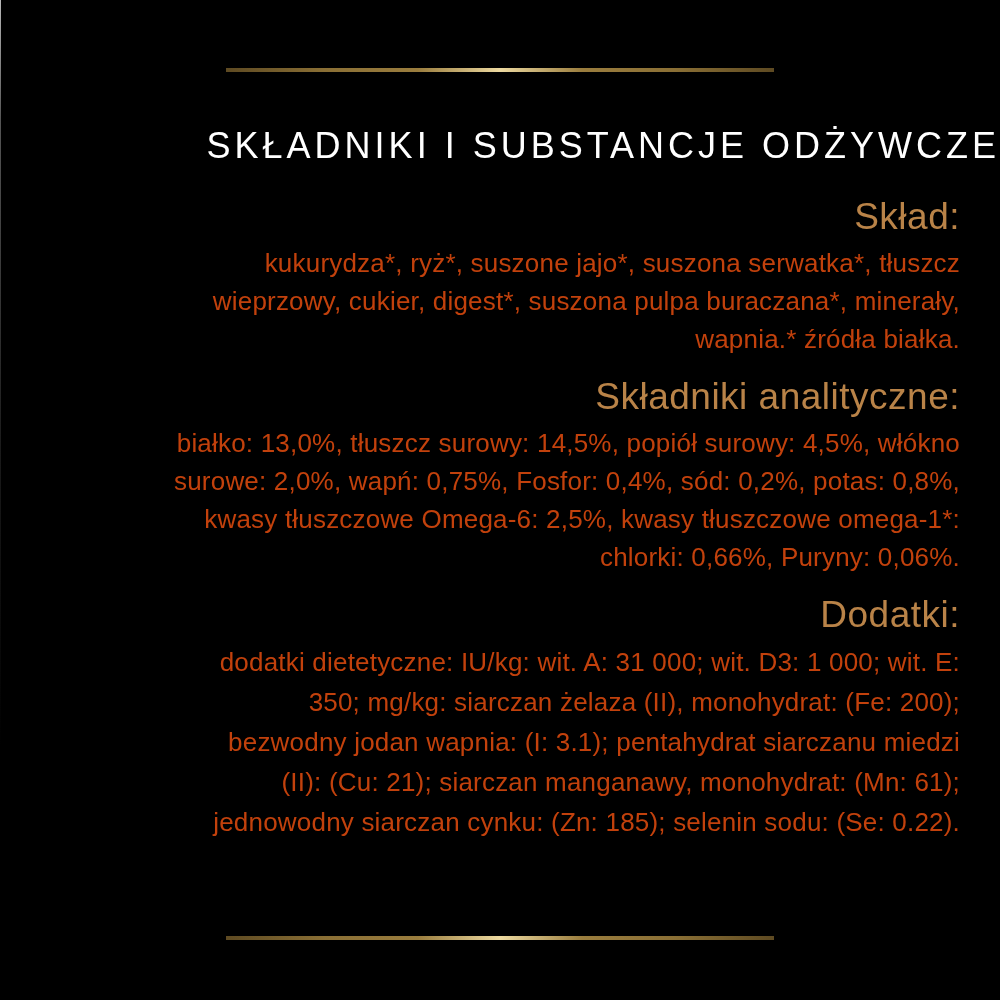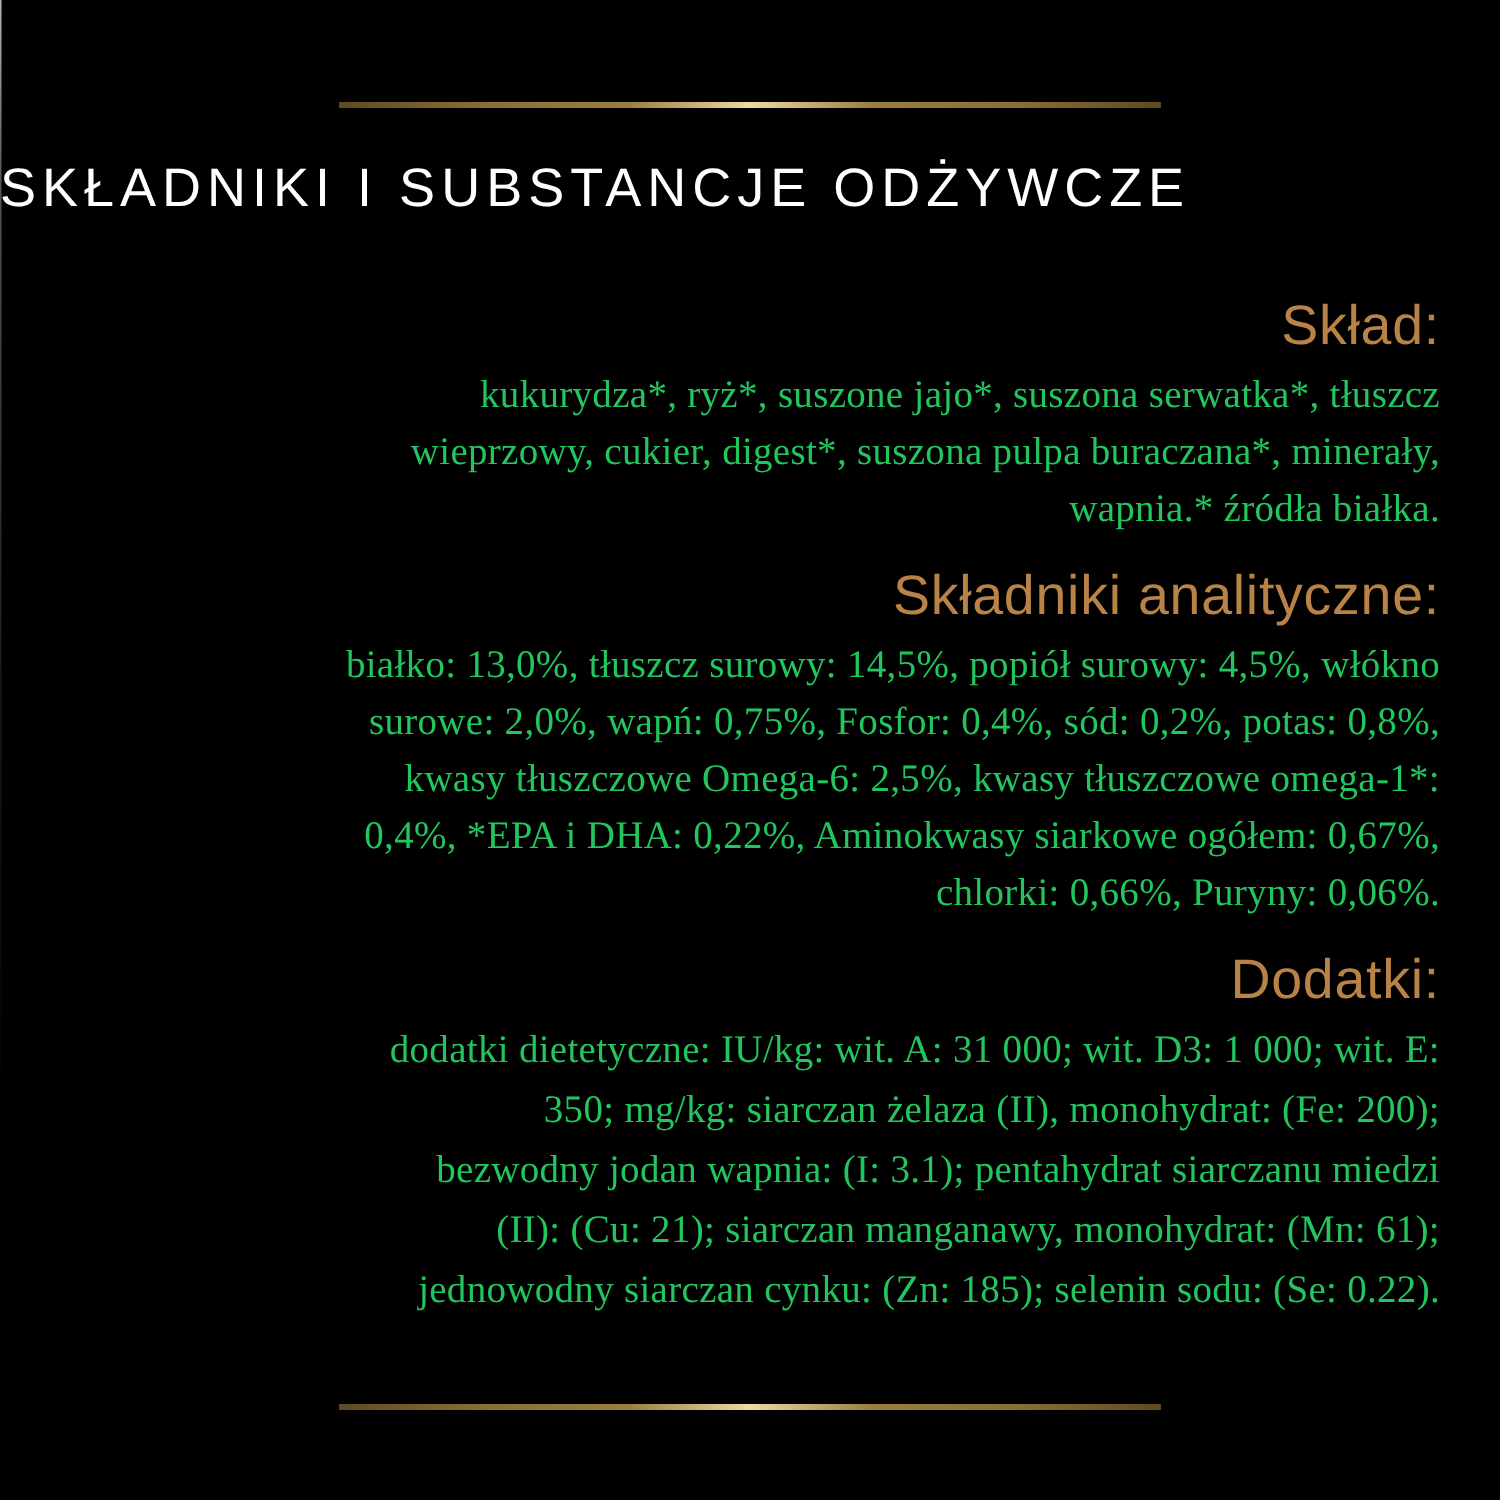--- a/index.html
+++ b/index.html
@@ -30,24 +30,24 @@
     background: linear-gradient(90deg,
       #5e4a22 0%, #8a6f35 18%, #9a7d3e 35%,
       #ecd9a0 50%,
       #9a7d3e 65%, #8a6f35 82%, #5e4a22 100%);
   }
   .gold-rule.top    { top: 68px; }
   .gold-rule.bottom { top: 936px; }
 
   .title {
     position: absolute;
-    top: 103px;
+    top: 124px;
     left: 0;
     width: 100%;
-    text-align: left;
+    text-align: right;
     color: #ffffff;
     font-size: 36px;
     font-weight: 500;
     letter-spacing: 4px;
     line-height: 44px;
     white-space: nowrap;
   }
   .content {
     position: absolute;
     top: 194px;
@@ -60,25 +60,24 @@
     font-size: 37px;
     font-weight: 500;
     line-height: 46px;
     margin: 0 0 4px 0;
     letter-spacing: 0.5px;
   }
   .section + .section .section-heading {
     margin-top: 16px;
   }
   .body-lines {
-    color: #22c55e;
+    color: #c2410c;
     font-size: 26px;
     font-weight: 400;
     letter-spacing: 0.2px;
-    font-family: Liberation Serif, serif;
   }
   .body-line {
     line-height: 38px;
     white-space: nowrap;
   }
   .section-dodatki .body-line {
     line-height: 40px;
     margin-left: 36px;
   }
 </style>
@@ -103,21 +102,20 @@
         <div class="body-line">wapnia.* źródła białka.</div>
       </div>
     </div>
 
     <div class="section section-analityczne">
       <h2 class="section-heading">Składniki analityczne:</h2>
       <div class="body-lines">
         <div class="body-line">białko: 13,0%, tłuszcz surowy: 14,5%, popiół surowy: 4,5%, włókno</div>
         <div class="body-line">surowe: 2,0%, wapń: 0,75%, Fosfor: 0,4%, sód: 0,2%, potas: 0,8%,</div>
         <div class="body-line">kwasy tłuszczowe Omega-6: 2,5%, kwasy tłuszczowe omega-1*:</div>
-        <div class="body-line">0,4%, *EPA i DHA: 0,22%, Aminokwasy siarkowe ogółem: 0,67%,</div>
         <div class="body-line">chlorki: 0,66%, Puryny: 0,06%.</div>
       </div>
     </div>
 
     <div class="section section-dodatki">
       <h2 class="section-heading">Dodatki:</h2>
       <div class="body-lines">
         <div class="body-line">dodatki dietetyczne: IU/kg: wit. A: 31 000; wit. D3: 1 000; wit. E:</div>
         <div class="body-line">350; mg/kg: siarczan żelaza (II), monohydrat: (Fe: 200);</div>
         <div class="body-line">bezwodny jodan wapnia: (I: 3.1); pentahydrat siarczanu miedzi</div>

